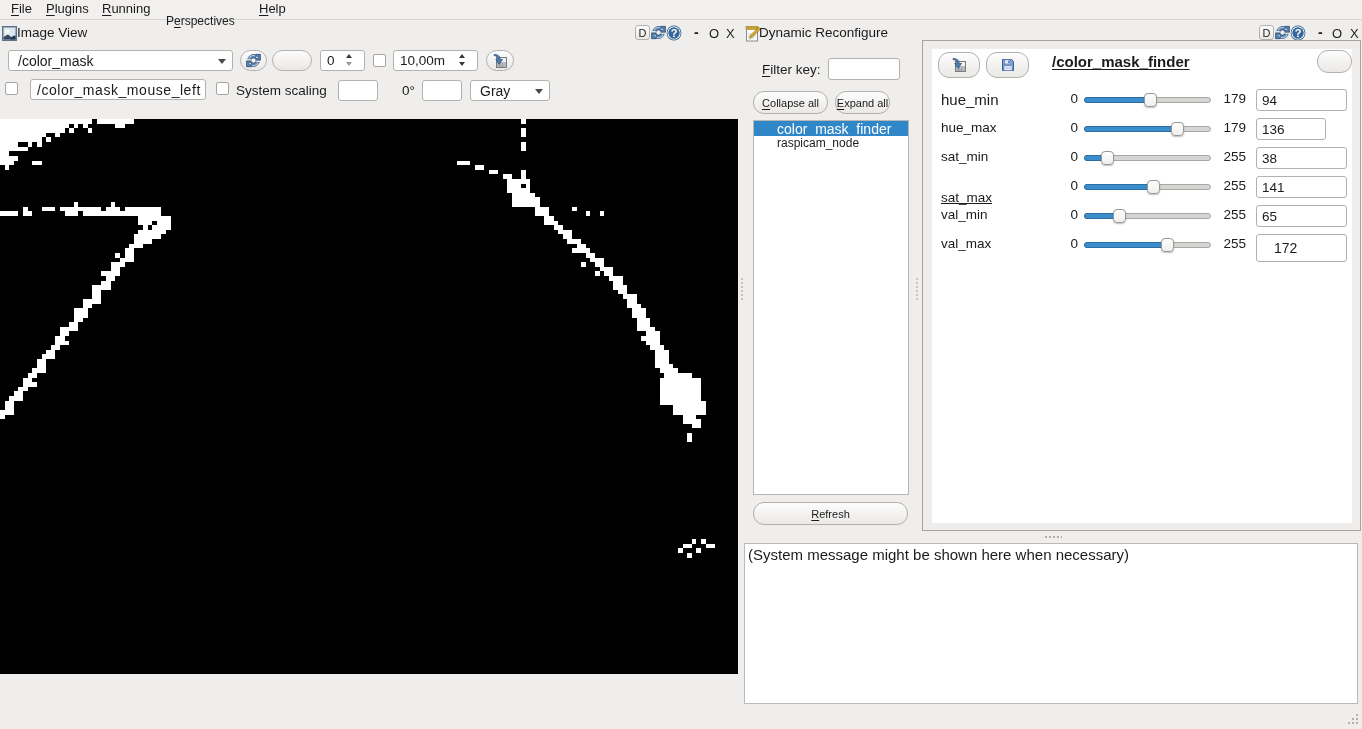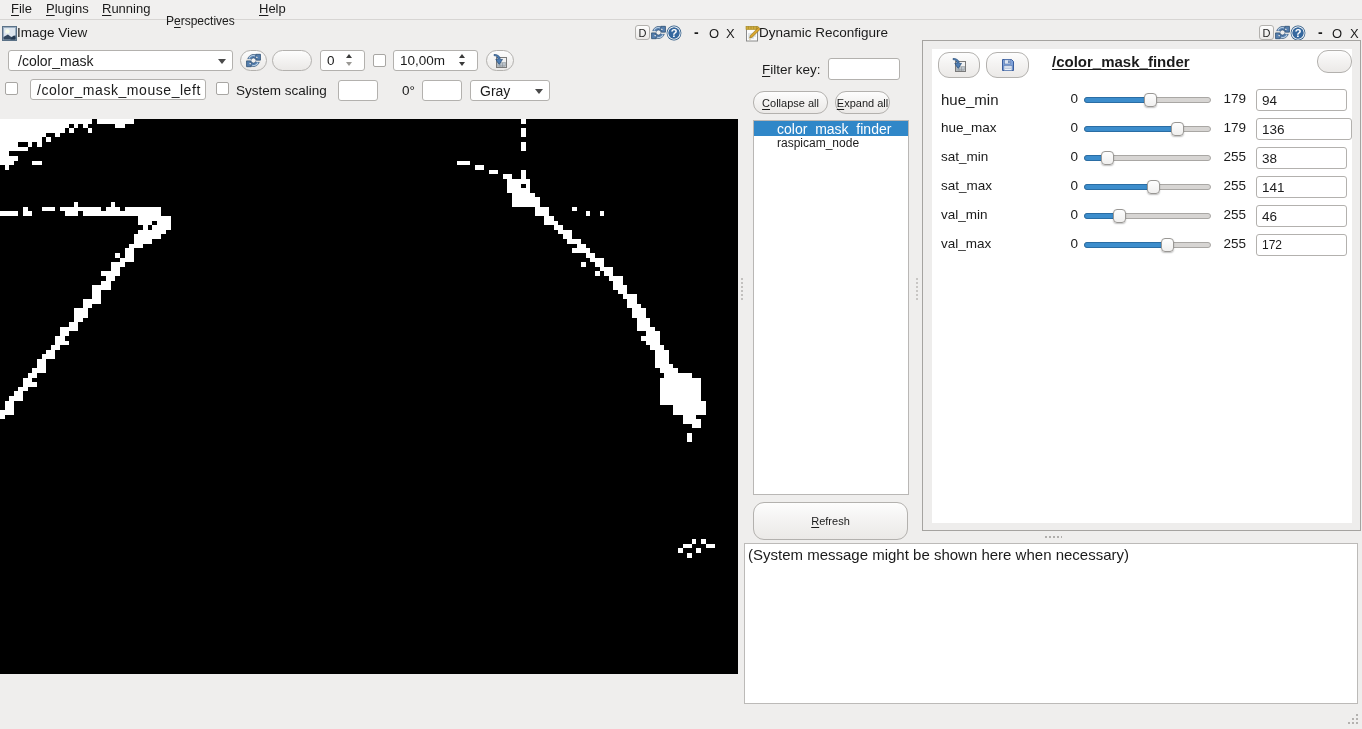--- a/index.html
+++ b/index.html
@@ -125,21 +125,21 @@
 <div class="btn" style="left:753px;top:91px;width:75px;height:23px;">
     <span><u>C</u>ollapse all</span>
   </div>
 <div class="btn" style="left:835px;top:91px;width:55px;height:23px;">
     <span><u>E</u>xpand all</span>
   </div>
 <div style="position:absolute;left:753px;top:120px;width:156px;height:375px;background:#fff;border:1px solid #b9b7b5;box-sizing:border-box"></div>
 <div style="position:absolute;left:754px;top:121px;width:154px;height:15px;background:#3087c8"></div>
 <div class="lbl" style="left:777px;top:121px;font-size:14px;color:#fff">color_mask_finder</div>
 <div class="lbl" style="left:777px;top:136px;font-size:12px">raspicam_node</div>
-<div class="btn" style="left:753px;top:502px;width:155px;height:38px;">
+<div class="btn" style="left:753px;top:502px;width:155px;height:23px;">
     <span><u>R</u>efresh</span>
   </div>
 <div style="position:absolute;left:741px;top:278px;width:2px;height:22px;background:repeating-linear-gradient(#c2c0be 0 2px,transparent 2px 4px)"></div>
 <div style="position:absolute;left:916px;top:278px;width:2px;height:22px;background:repeating-linear-gradient(#c8c6c4 0 2px,transparent 2px 4px)"></div>
 <div style="position:absolute;left:922px;top:40px;width:439px;height:491px;border:1px solid #a5a3a0;box-sizing:border-box;background:#eeedec"></div>
 <div style="position:absolute;left:932px;top:49px;width:420px;height:474px;background:#fff"></div>
 <div class="btn" style="left:938px;top:52px;width:42px;height:26px;">
     <svg width="16" height="16" viewBox="0 0 16 16">
 <rect x="4.5" y="4.5" width="10" height="10" fill="#f2f2f2" stroke="#7a7a7a"></rect>
 <rect x="5.5" y="9.5" width="8" height="4" fill="#cfd8e0" stroke="#90969c" stroke-width=".6"></rect>
@@ -164,49 +164,49 @@
 <div style="position:absolute;left:1084px;top:97px;width:64px;height:6px;border-radius:3px;background:#3c8dcc;border:1px solid #2a6da4;box-sizing:border-box"></div>
 <div style="position:absolute;left:1144px;top:93px;width:13px;height:14px;border-radius:4px;background:linear-gradient(#fefefe,#f0efee);border:1px solid #999794;box-sizing:border-box;box-shadow:0 1px 1.5px rgba(0,0,0,.25)"></div>
 <div class="lbl" style="left:1185px;top:91px;width:61px;text-align:right;font-size:13.5px">179</div>
 <div class="inp" style="left:1256px;top:89px;width:91px;height:22px;padding-left:5px;font-size:13.5px">94</div>
 <div class="lbl" style="left:941px;top:120px;font-size:13.5px;">hue_max</div>
 <div class="lbl" style="left:1040px;top:120px;width:38px;text-align:right;font-size:13.5px">0</div>
 <div style="position:absolute;left:1084px;top:126px;width:127px;height:6px;border-radius:3px;background:#d7d5d3;border:1px solid #a9a7a4;box-sizing:border-box"></div>
 <div style="position:absolute;left:1084px;top:126px;width:91px;height:6px;border-radius:3px;background:#3c8dcc;border:1px solid #2a6da4;box-sizing:border-box"></div>
 <div style="position:absolute;left:1171px;top:122px;width:13px;height:14px;border-radius:4px;background:linear-gradient(#fefefe,#f0efee);border:1px solid #999794;box-sizing:border-box;box-shadow:0 1px 1.5px rgba(0,0,0,.25)"></div>
 <div class="lbl" style="left:1185px;top:120px;width:61px;text-align:right;font-size:13.5px">179</div>
-<div class="inp" style="left:1256px;top:118px;width:96px;height:22px;padding-left:5px;font-size:13.5px">136</div>
+<div class="inp" style="left:1256px;top:118px;width:70px;height:22px;padding-left:5px;font-size:13.5px">136</div>
 <div class="lbl" style="left:941px;top:149px;font-size:13.5px;">sat_min</div>
 <div class="lbl" style="left:1040px;top:149px;width:38px;text-align:right;font-size:13.5px">0</div>
 <div style="position:absolute;left:1084px;top:155px;width:127px;height:6px;border-radius:3px;background:#d7d5d3;border:1px solid #a9a7a4;box-sizing:border-box"></div>
 <div style="position:absolute;left:1084px;top:155px;width:21px;height:6px;border-radius:3px;background:#3c8dcc;border:1px solid #2a6da4;box-sizing:border-box"></div>
 <div style="position:absolute;left:1101px;top:151px;width:13px;height:14px;border-radius:4px;background:linear-gradient(#fefefe,#f0efee);border:1px solid #999794;box-sizing:border-box;box-shadow:0 1px 1.5px rgba(0,0,0,.25)"></div>
 <div class="lbl" style="left:1185px;top:149px;width:61px;text-align:right;font-size:13.5px">255</div>
 <div class="inp" style="left:1256px;top:147px;width:91px;height:22px;padding-left:5px;font-size:13.5px">38</div>
-<div class="lbl" style="left:941px;top:178px;font-size:13.5px;">sat_max</div>
+<div class="lbl" style="left:941px;top:190px;font-size:13.5px;text-decoration:underline;">sat_max</div>
 <div class="lbl" style="left:1040px;top:178px;width:38px;text-align:right;font-size:13.5px">0</div>
 <div style="position:absolute;left:1084px;top:184px;width:127px;height:6px;border-radius:3px;background:#d7d5d3;border:1px solid #a9a7a4;box-sizing:border-box"></div>
 <div style="position:absolute;left:1084px;top:184px;width:68px;height:6px;border-radius:3px;background:#3c8dcc;border:1px solid #2a6da4;box-sizing:border-box"></div>
 <div style="position:absolute;left:1147px;top:180px;width:13px;height:14px;border-radius:4px;background:linear-gradient(#fefefe,#f0efee);border:1px solid #999794;box-sizing:border-box;box-shadow:0 1px 1.5px rgba(0,0,0,.25)"></div>
 <div class="lbl" style="left:1185px;top:178px;width:61px;text-align:right;font-size:13.5px">255</div>
 <div class="inp" style="left:1256px;top:176px;width:91px;height:22px;padding-left:5px;font-size:13.5px">141</div>
 <div class="lbl" style="left:941px;top:207px;font-size:13.5px;">val_min</div>
 <div class="lbl" style="left:1040px;top:207px;width:38px;text-align:right;font-size:13.5px">0</div>
 <div style="position:absolute;left:1084px;top:213px;width:127px;height:6px;border-radius:3px;background:#d7d5d3;border:1px solid #a9a7a4;box-sizing:border-box"></div>
 <div style="position:absolute;left:1084px;top:213px;width:34px;height:6px;border-radius:3px;background:#3c8dcc;border:1px solid #2a6da4;box-sizing:border-box"></div>
 <div style="position:absolute;left:1113px;top:209px;width:13px;height:14px;border-radius:4px;background:linear-gradient(#fefefe,#f0efee);border:1px solid #999794;box-sizing:border-box;box-shadow:0 1px 1.5px rgba(0,0,0,.25)"></div>
 <div class="lbl" style="left:1185px;top:207px;width:61px;text-align:right;font-size:13.5px">255</div>
-<div class="inp" style="left:1256px;top:205px;width:91px;height:22px;padding-left:5px;font-size:13.5px">46</div>
+<div class="inp" style="left:1256px;top:205px;width:91px;height:22px;padding-left:5px;font-size:13.5px">65</div>
 <div class="lbl" style="left:941px;top:236px;font-size:13.5px;">val_max</div>
 <div class="lbl" style="left:1040px;top:236px;width:38px;text-align:right;font-size:13.5px">0</div>
 <div style="position:absolute;left:1084px;top:242px;width:127px;height:6px;border-radius:3px;background:#d7d5d3;border:1px solid #a9a7a4;box-sizing:border-box"></div>
 <div style="position:absolute;left:1084px;top:242px;width:81px;height:6px;border-radius:3px;background:#3c8dcc;border:1px solid #2a6da4;box-sizing:border-box"></div>
 <div style="position:absolute;left:1161px;top:238px;width:13px;height:14px;border-radius:4px;background:linear-gradient(#fefefe,#f0efee);border:1px solid #999794;box-sizing:border-box;box-shadow:0 1px 1.5px rgba(0,0,0,.25)"></div>
 <div class="lbl" style="left:1185px;top:236px;width:61px;text-align:right;font-size:13.5px">255</div>
-<div class="inp" style="left:1256px;top:234px;width:91px;height:22px;padding-left:5px;font-size:12px">172</div>
+<div class="inp" style="left:1256px;top:234px;width:91px;height:28px;padding-left:17px;font-size:14px">172</div>
 <div style="position:absolute;left:1045px;top:536px;width:17px;height:2px;background:repeating-linear-gradient(90deg,#b0aeac 0 2px,transparent 2px 4px)"></div>
 <div style="position:absolute;left:744px;top:543px;width:614px;height:161px;background:#fff;border:1px solid #bcbab8;box-sizing:border-box"></div>
 <div class="lbl" style="left:748px;top:546px;font-size:15px;">(System message might be shown here when necessary)</div>
 <svg width="14" height="14" style="position:absolute;left:1346px;top:712px">
 <g fill="#b4b2b0">
       <rect x="10" y="2" width="2" height="2"></rect>
       <rect x="6" y="6" width="2" height="2"></rect>
 <rect x="10" y="6" width="2" height="2"></rect>
       <rect x="2" y="10" width="2" height="2"></rect>
 <rect x="6" y="10" width="2" height="2"></rect>

